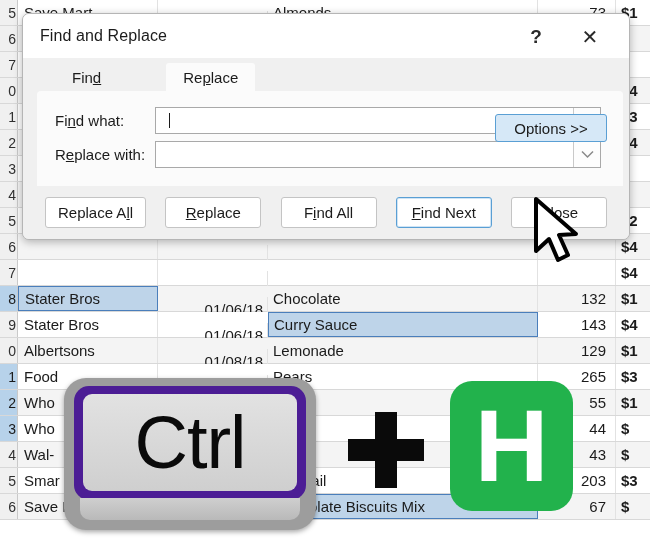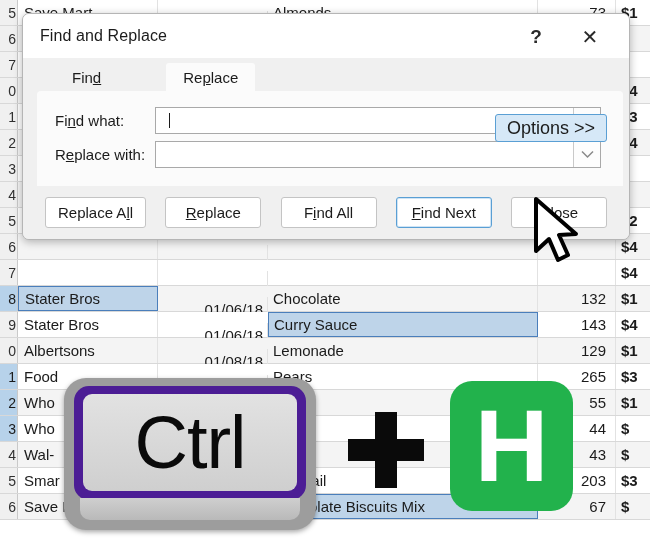--- a/index.html
+++ b/index.html
@@ -102,21 +102,21 @@
   }
   .caret svg{display:block;}
   .combo .value{padding-left:7px;font-size:14px;color:#1b1b1b;}
   .caretbar{
     width:1px;height:15px;background:#1b1b1b;margin-left:6px;
   }
   #options-btn{
     position:absolute;right:22px;top:100px;width:112px;height:28px;
     background:#d6e8f7;border:1px solid #5a9fd4;border-radius:3px;
     display:flex;align-items:center;justify-content:center;
-    font-size:18px;color:#1b1b1b;box-sizing:border-box;cursor:default;
+    font-size:15px;color:#1b1b1b;box-sizing:border-box;cursor:default;
   }
 
   #footer{
     position:absolute;left:0;right:0;bottom:0;height:53px;background:#f0f0f0;
     display:flex;align-items:center;justify-content:space-between;
     padding:0 22px;box-sizing:border-box;
   }
   .dbtn{
     height:31px;min-width:96px;padding:0 12px;background:#ffffff;
     border:1px solid #c4c4c4;border-radius:3px;

